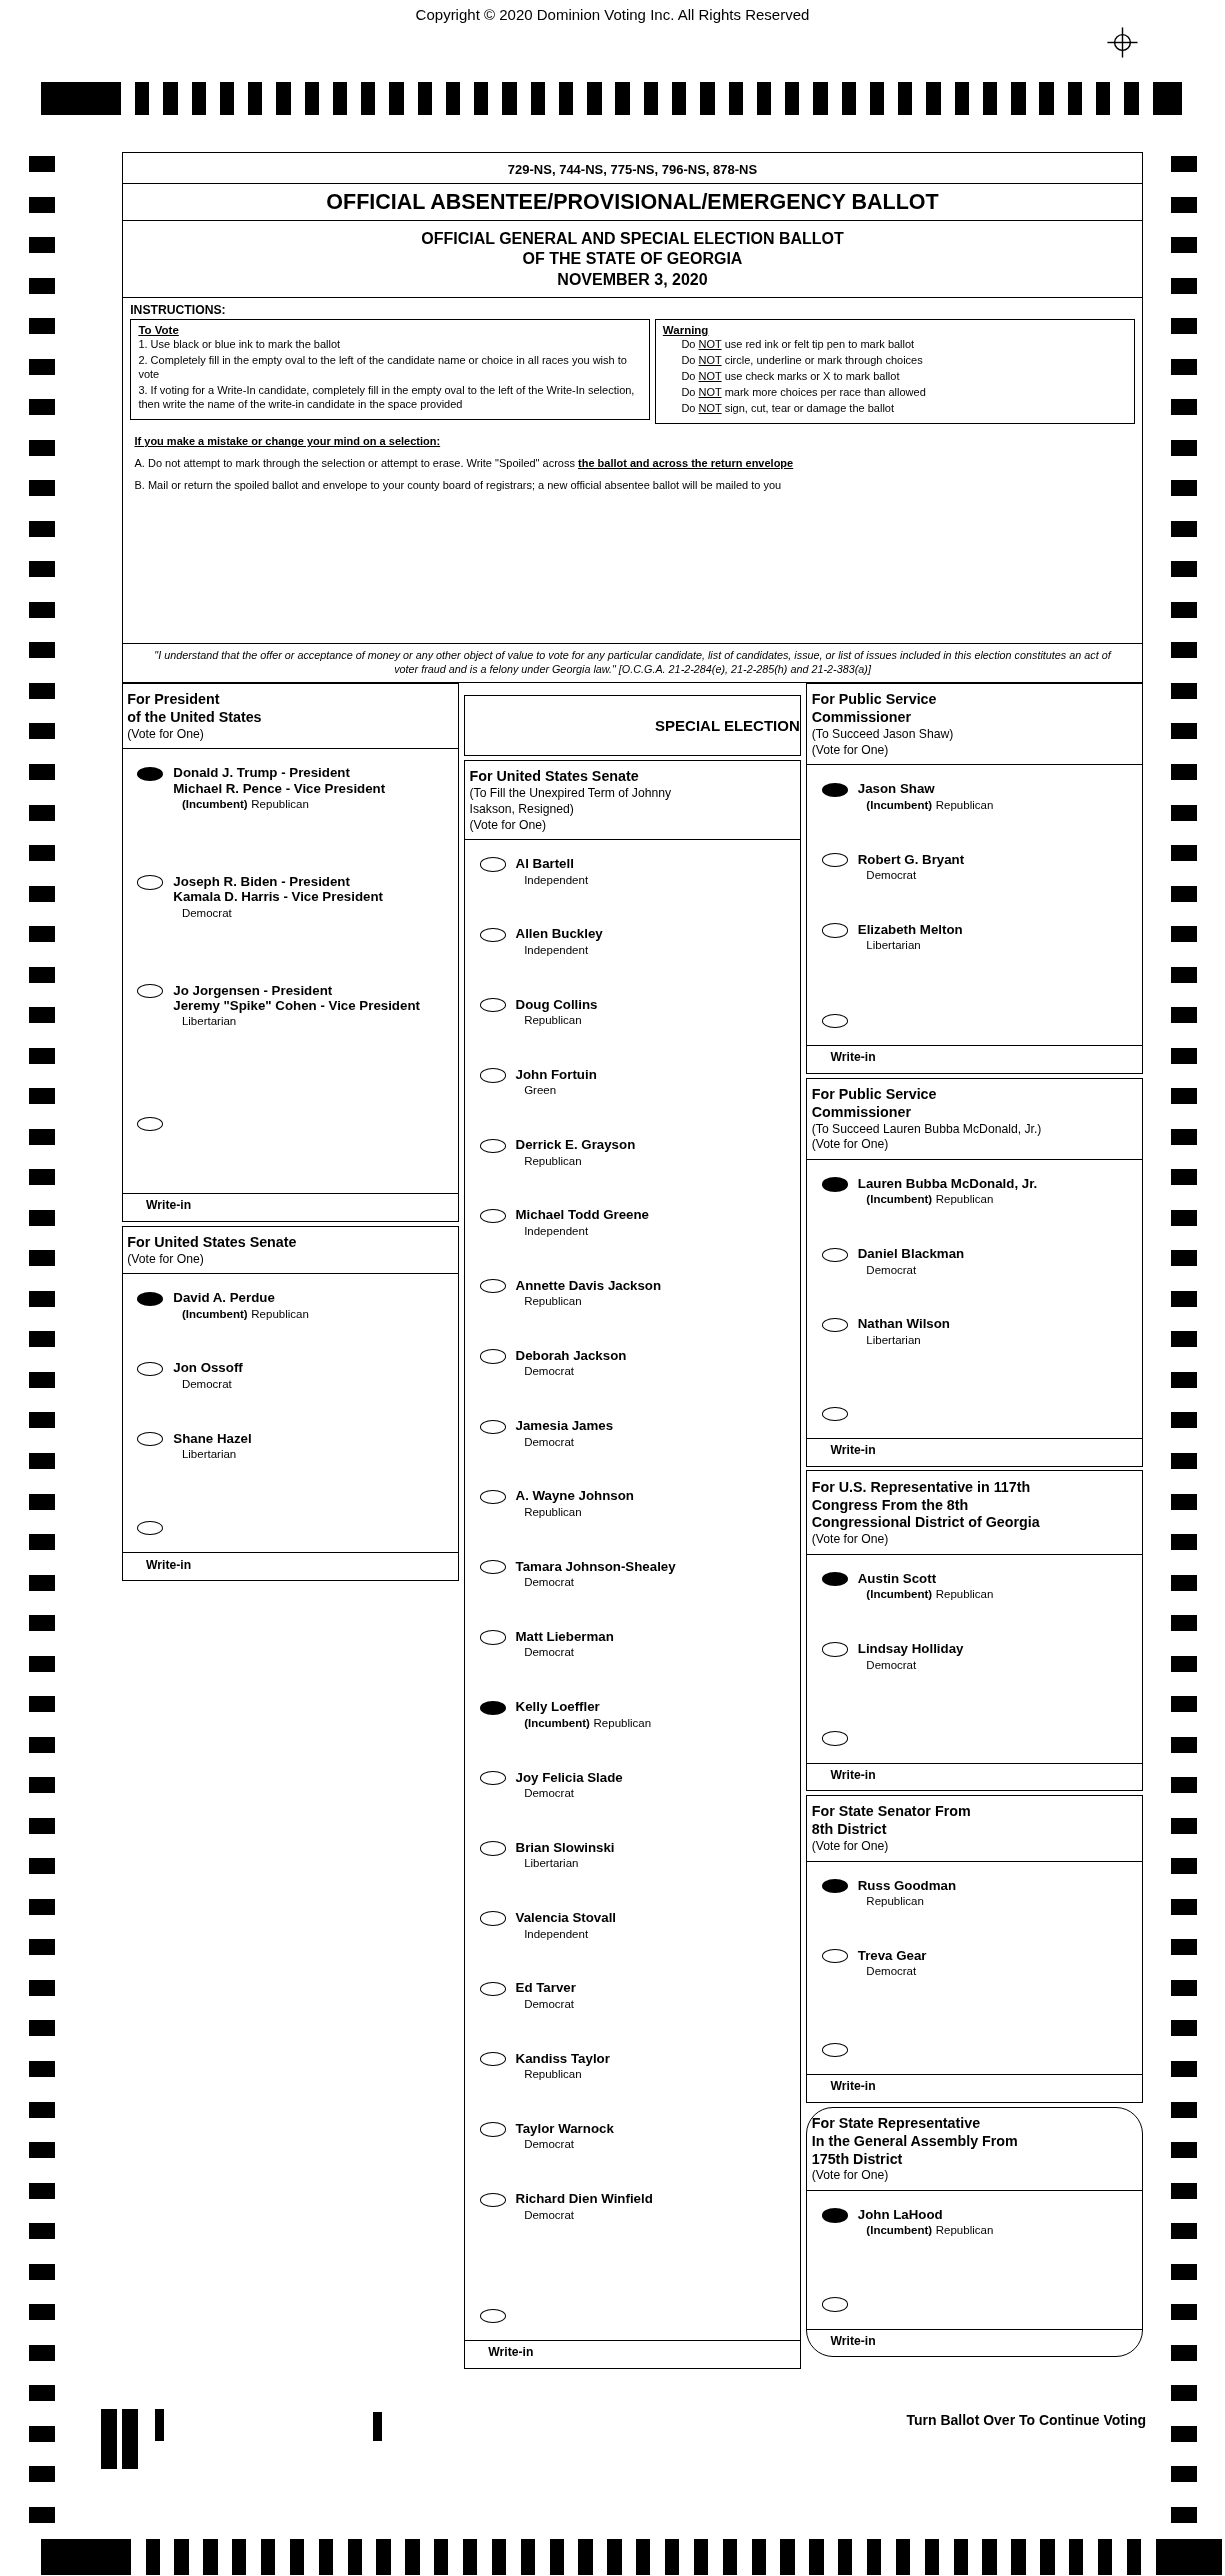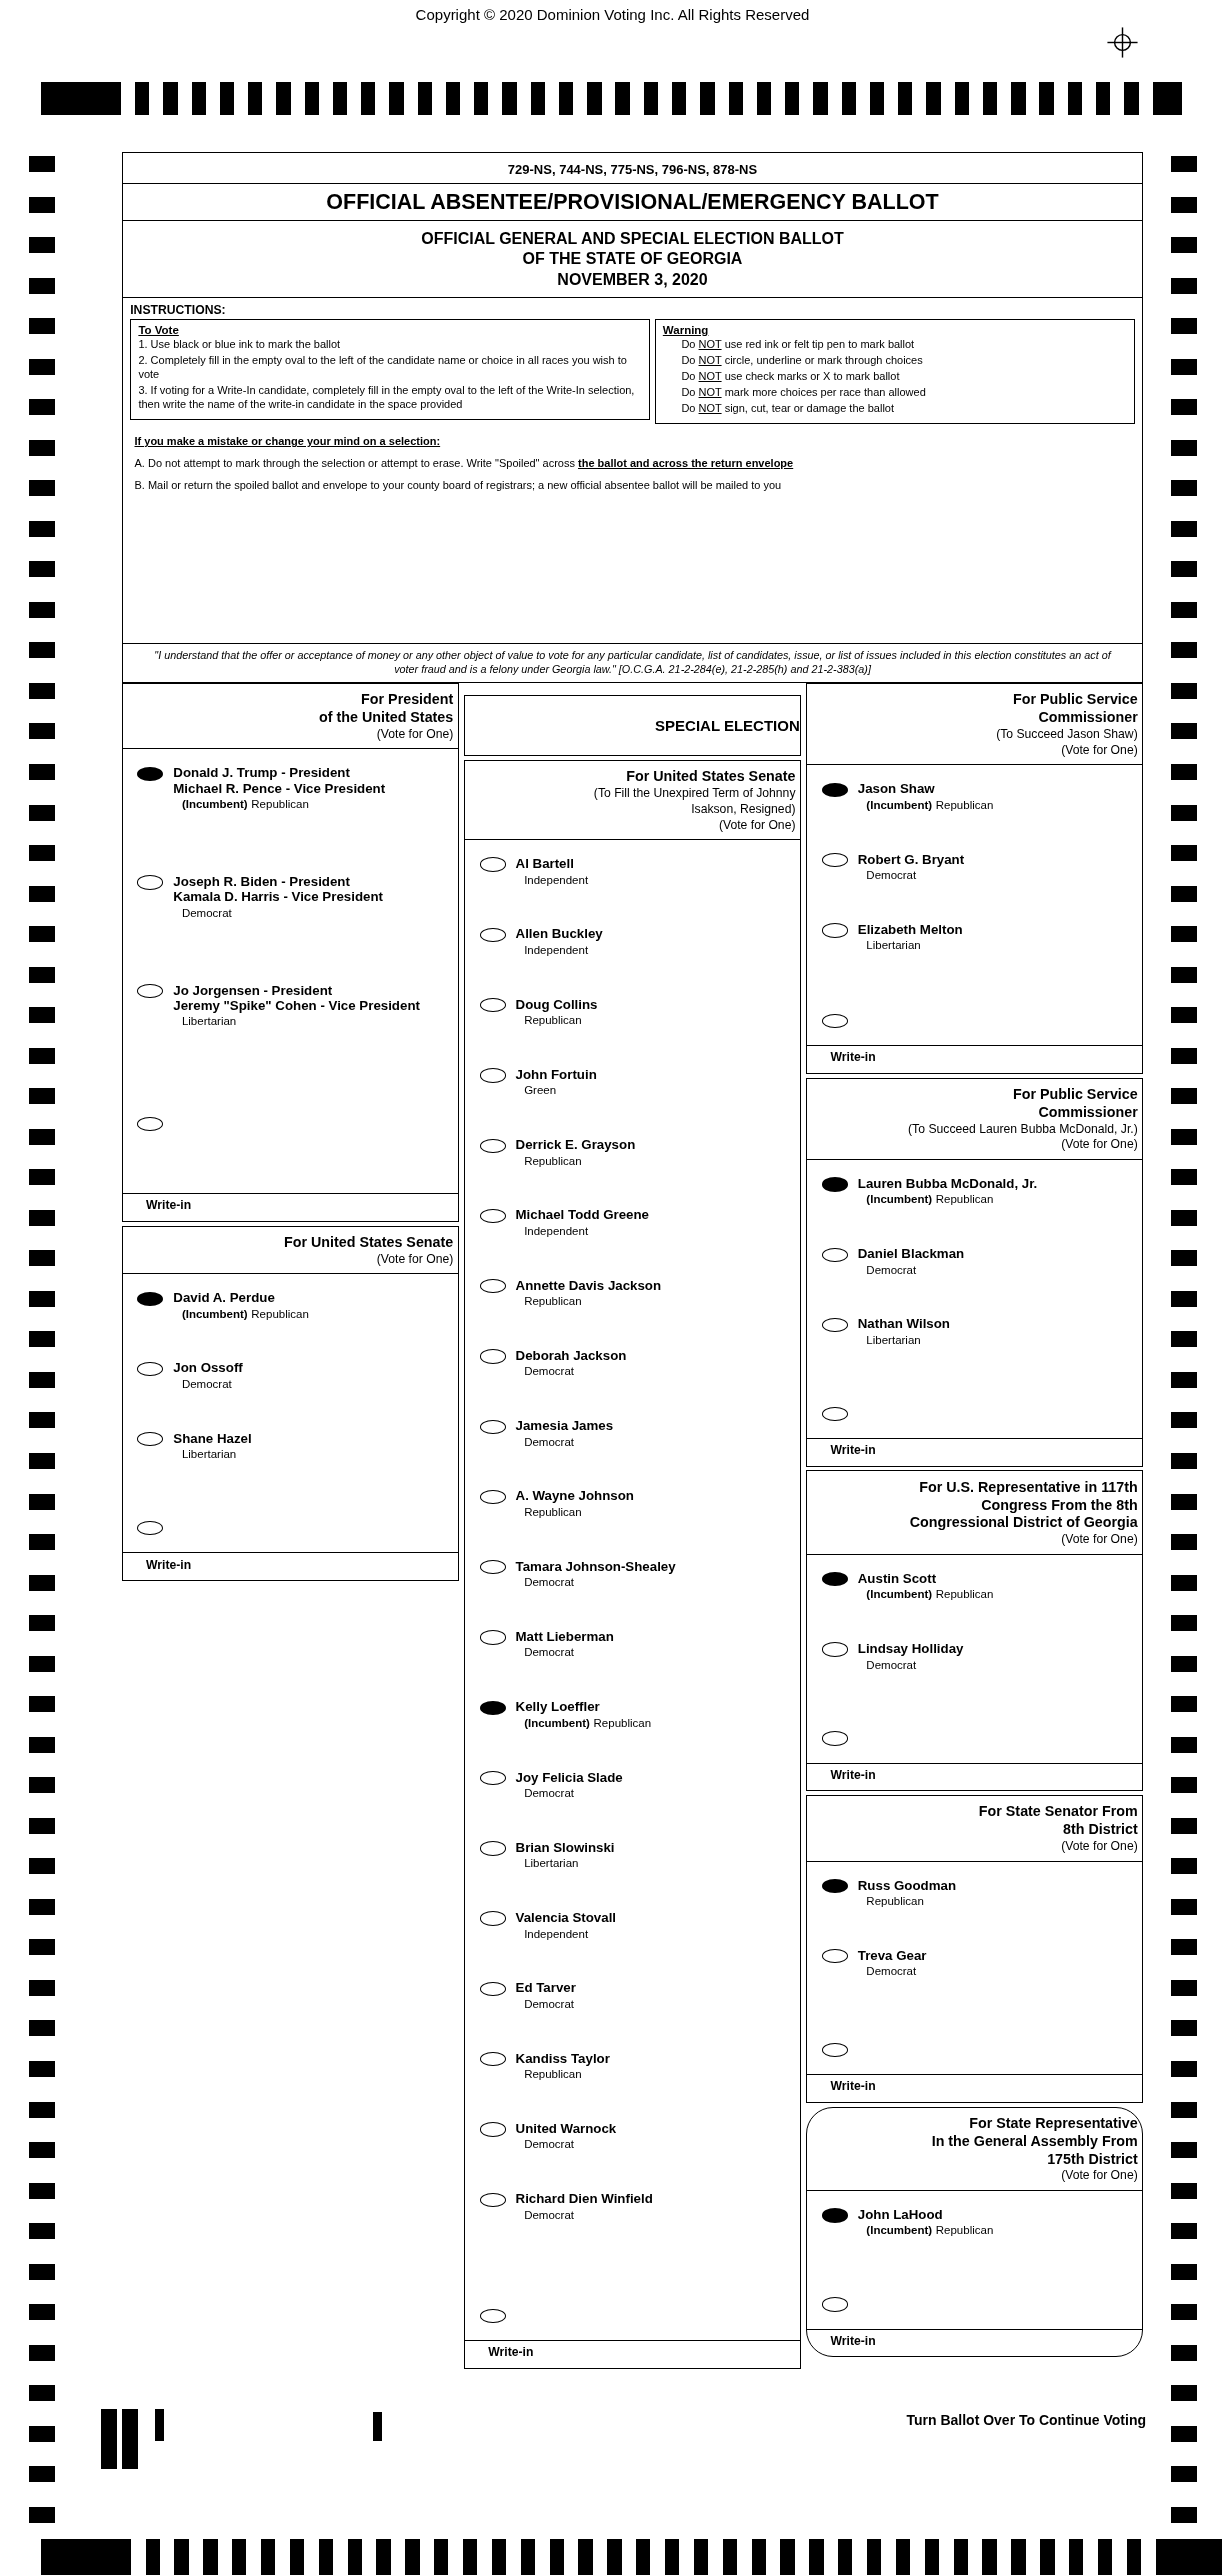--- a/index.html
+++ b/index.html
@@ -50,21 +50,21 @@
   .m-emph{font-weight:bold;text-decoration:underline}
   .m-inperson{margin-top:13px;padding-left:10px;padding-right:29px}
   .sec-fraud{border-top:1.4px solid #000;border-bottom:none;text-align:center;font-style:italic;
              font-size:10.8px;line-height:1.25;padding:5.7px 26px}
 
   
   .columns{position:absolute;left:122px;top:683px;width:1021px;display:flex;gap:5.7px;align-items:flex-start}
   .ballot-column{flex:1;display:flex;flex-direction:column;gap:3.6px;min-width:0}
   .special-header{border:1.4px solid #000;text-align:right;font-weight:bold;font-size:15px;padding:21px 0}
   .contest{border:1.4px solid #000;display:flex;flex-direction:column;background:#fff}
-  .contest-head{border-bottom:1.4px solid #000;text-align:right;padding:7.2px 4.3px 5.7px}
+  .contest-head{border-bottom:1.4px solid #000;text-align:left;padding:7.2px 4.3px 5.7px}
   .c-title{font-weight:bold;font-size:14.3px;line-height:1.25}
   .c-sub{font-size:12.2px;line-height:1.3}
   .cand-list{padding-top:16px}
   .candidate{display:flex;align-items:flex-start;gap:10px;padding:0 5.7px 0 14.3px;margin-bottom:39px}
   .contest-0-0 .candidate{margin-bottom:62px}
   .oval{flex:none;width:26px;height:14.3px;border:1.8px solid #000;border-radius:50%;margin-top:1.4px;background:#fff}
   .oval.filled{background:#000;border-width:2.9px}
   .cand-name{font-size:13.3px;font-weight:bold;line-height:1.15}
   .cand-detail{font-size:11.5px;margin-top:2.2px;padding-left:8.6px;line-height:1.2}
   .cand-detail .inc{font-weight:bold;margin-right:3.6px}
@@ -535,21 +535,21 @@
           <div class="candidate">
             <span class="oval"></span>
             <div class="cand-text">
               <div class="cand-name"><span>Kandiss Taylor</span></div>
               <div class="cand-detail"><span class="party">Republican</span></div>
             </div>
           </div>
           <div class="candidate">
             <span class="oval"></span>
             <div class="cand-text">
-              <div class="cand-name"><span>United Warnock</span></div>
+              <div class="cand-name"><span>Taylor Warnock</span></div>
               <div class="cand-detail"><span class="party">Democrat</span></div>
             </div>
           </div>
           <div class="candidate">
             <span class="oval"></span>
             <div class="cand-text">
               <div class="cand-name"><span>Richard Dien Winfield</span></div>
               <div class="cand-detail"><span class="party">Democrat</span></div>
             </div>
           </div>

